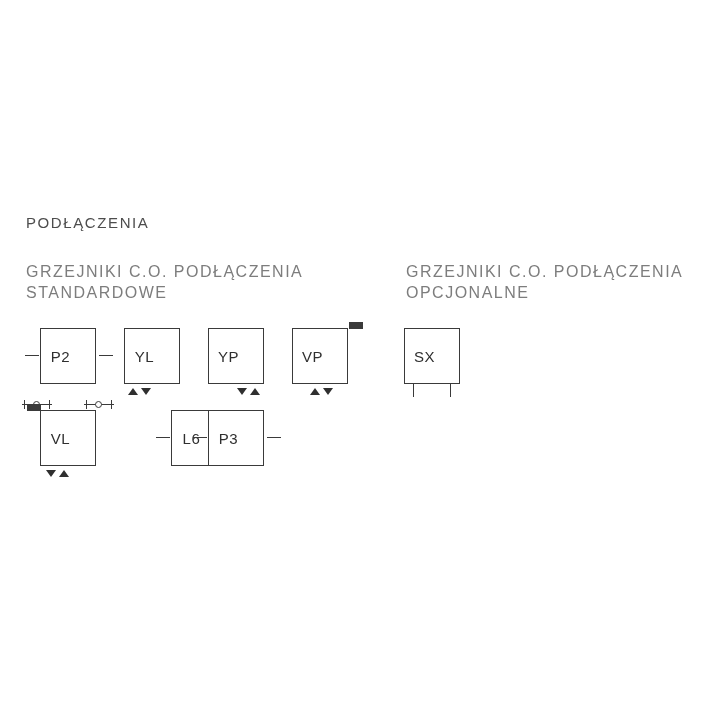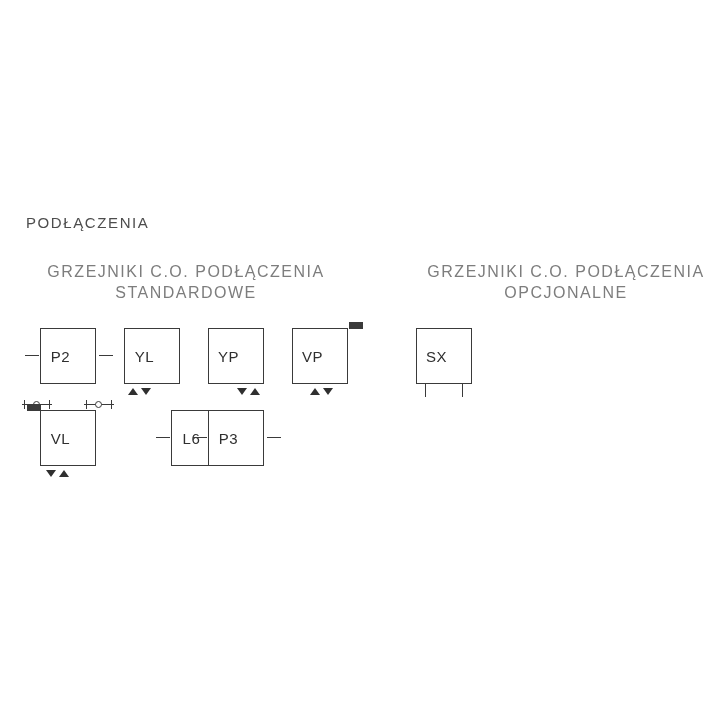--- a/index.html
+++ b/index.html
@@ -14,21 +14,20 @@
     color: #4a4a4a;
     position: relative;
     overflow: hidden;
   }
 
   .page {
     position: absolute;
     left: 0; top: 0;
     width: 720px;
     height: 720px;
-    text-align: center;
   }
 
   .section-title {
     position: absolute;
     left: 26px;
     top: 214px;
     font-size: 15px;
     letter-spacing: 1.6px;
     color: #4d4d4d;
     text-transform: uppercase;
@@ -208,21 +207,21 @@
   <div class="sym" style="left:292px; top:328px;">
     <div class="box"></div>
     <div class="tab tr"></div>
     <div class="code">VP</div>
     <div class="tris" style="left:18px;">
       <span class="tri up"></span>
         <span class="tri down"></span>
     </div>
   </div>
 
-  <div class="sym" style="left:416px; top:328px;">
+  <div class="sym" style="left:404px; top:328px;">
     <div class="box"></div>
     <div class="code">SX</div>
     <div class="vstub" style="left:9px;"></div>
     <div class="vstub" style="left:46px;"></div>
   </div>
 
   <div class="sym" style="left:40px; top:410px;text-decoration:underline;">
     <div class="box"></div>
     <div class="tab tl"></div>
     <div class="code">VL</div>

